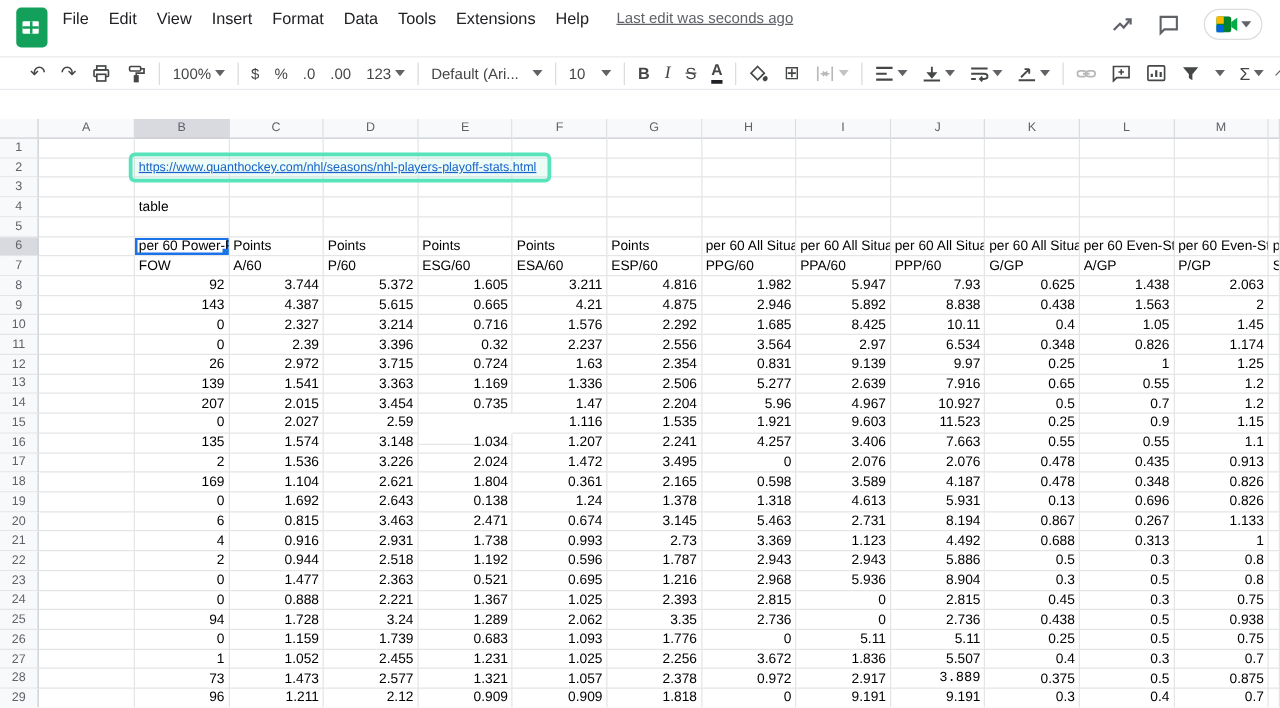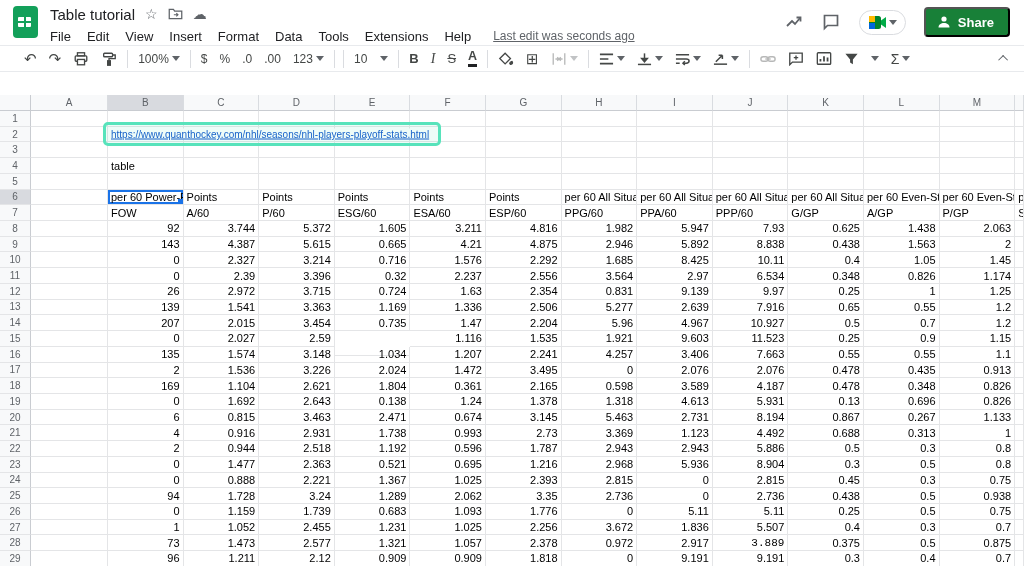--- a/index.html
+++ b/index.html
@@ -82,31 +82,20 @@
 <div id="app">
 
   <header id="topbar">
     <div id="logo">
         <div class="grid">
           <i class="v"></i>
           <i class="h"></i>
         </div>
       </div>
     <div id="title-block">
-      <div id="title-row">
-        <span id="doc-title">Table tutorial</span>
-        <span class="ticn">☆</span>
-        <span class="ticn">
-          <svg width="15" height="13" viewBox="0 0 18 15" fill="none" stroke="#5f6368" stroke-width="1.5">
-              <path d="M1.5 2.5 h5 l1.5 2 h8.5 v9 h-15 z"></path>
-              <path d="M7 9 h5 M10 7 l2 2 -2 2" stroke-width="1.3"></path>
-            </svg>
-        </span>
-        <span class="ticn">☁</span>
-      </div>
       <nav id="menubar">
         <span class="menu-item">File</span>
           <span class="menu-item">Edit</span>
           <span class="menu-item">View</span>
           <span class="menu-item">Insert</span>
           <span class="menu-item">Format</span>
           <span class="menu-item">Data</span>
           <span class="menu-item">Tools</span>
           <span class="menu-item">Extensions</span>
           <span class="menu-item">Help</span>
@@ -127,27 +116,20 @@
       </span>
       <span id="meet-pill">
         <svg width="17" height="13" viewBox="0 0 17 13">
             <rect x="0" y="0" width="12" height="13" rx="2.5" fill="#00832d"></rect>
             <rect x="0" y="0" width="6" height="6" fill="#ffba00"></rect>
             <rect x="0" y="7" width="6" height="6" fill="#0066da"></rect>
             <path d="M12 4.5 L17 1 v11 L12 8.5 z" fill="#00ac47"></path>
           </svg>
         <span class="caret-dn"></span>
       </span>
-      <button id="share-btn">
-        <svg width="14" height="14" viewBox="0 0 14 14" fill="#fff">
-            <circle cx="7" cy="4" r="2.6"></circle>
-            <path d="M1.5 12.5 c0-3 2.5-4.5 5.5-4.5 s5.5 1.5 5.5 4.5 z"></path>
-          </svg>
-        <span>Share</span>
-      </button>
     </div>
   </header>
 
   <div id="toolbar">
     <span class="tb">
         <span class="glyph">↶</span>
       </span>
     <span class="tb">
         <span class="glyph">↷</span>
       </span>
@@ -173,20 +155,24 @@
     <span class="tsep"></span>
     <span class="tb">$</span>
     <span class="tb">%</span>
     <span class="tb">.0</span>
     <span class="tb">.00</span>
     <span class="tb">
         <span>123</span>
         <span class="caret-dn"></span>
       </span>
     <span class="tsep"></span>
+    <span class="tb">
+        <span>Default (Ari...</span>
+        <span class="caret-dn" style="margin-left:8px"></span>
+      </span>
     <span class="tsep"></span>
     <span class="tb">
         <span>10</span>
         <span class="caret-dn" style="margin-left:10px"></span>
       </span>
     <span class="tsep"></span>
     <span class="tb bold-b">B</span>
     <span class="tb ital-i">I</span>
     <span class="tb strike-s">S</span>
     <span class="tb">

